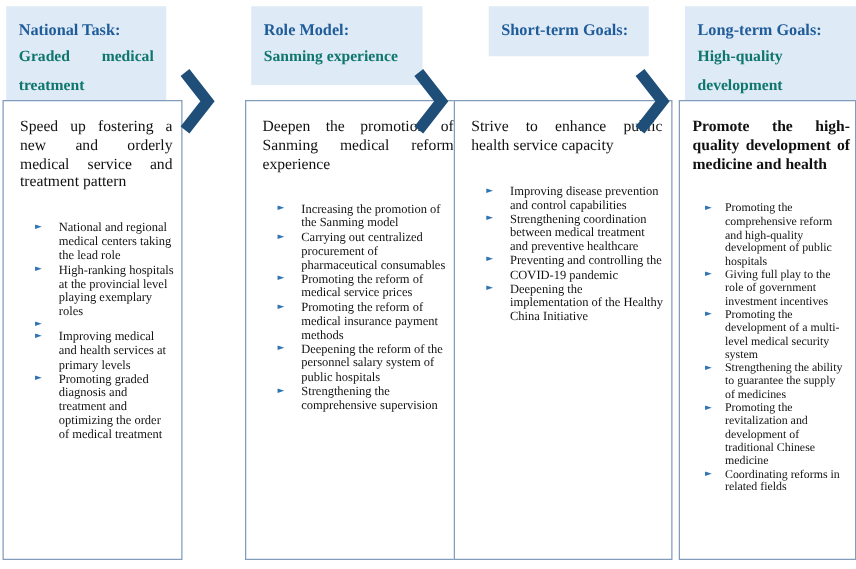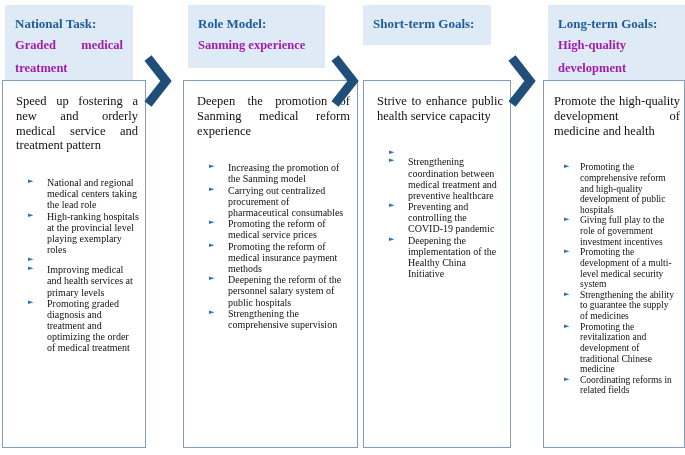--- a/index.html
+++ b/index.html
@@ -6,53 +6,53 @@
   html, body { background: #ffffff; }
   body {
     width: 685px; height: 455px; overflow: hidden;
     font-family: "Liberation Serif", "DejaVu Serif", serif;
     color: #111111;
   }
   .diagram { position: relative; width: 685px; height: 455px; background: #fff; }
 
   .col { position: absolute; top: 5px; height: 443px; }
   .c1 { left: 2px;   width: 144px; }
-  .c2 { left: 183px; width: 175px; }
-  .c3 { left: 363px; width: 148px; }
+  .c2 { left: 196px; width: 175px; }
+  .c3 { left: 363px; width: 175px; padding-left: 28px; }
   .c4 { left: 543px; width: 142px; }
 
   .header-box {
     background: var(--header-bg, #DEEAF6);
     padding: 9px 10px 11px 10px;
   }
   .c1 .header-box { width: 128px; margin-left: 3px; }
   .c2 .header-box { width: 137px; margin-left: 5px; }
   .c3 .header-box { width: 128px; margin-left: 0; }
   .c4 .header-box { width: 137px; margin-left: 5px; }
 
   .header-title {
     color: var(--title-blue, #1F5C99);
     font-weight: 700; font-size: 13px; line-height: 1.5;
   }
   .header-sub {
-    color: #a21caf; font-weight: 700; font-size: 12.5px;
+    color: #0f766e; font-weight: 700; font-size: 12.5px;
     line-height: 1.85; text-align: justify;
   }
 
   .panel {
     position: absolute; top: 75px; left: 0; width: 100%; height: 368px;
     border: 1px solid var(--panel-border, #829CBC);
     overflow: hidden; background: #ffffff;
   }
 
   .intro {
     margin: 13px 7px 0 13px;
     font-size: 12.5px; line-height: 1.18; text-align: justify;
   }
-  .c4 .intro { margin: 13px 4px 0 10px; }
+  .c4 .intro { margin: 13px 4px 0 10px; font-weight: bold; }
 
   .bullets { list-style: none; margin: 24px 0 0 0; padding: 0; }
   .bullets li {
     display: flex; align-items: flex-start;
     padding-left: 25px; font-size: 10px; line-height: 1.12;
   }
   .c4 .bullets li { padding-left: 20px; font-size: 9.5px; }
   .bullet-icon {
     flex: 0 0 auto; width: 19px; padding-top: 1px;
     font-family: "DejaVu Sans", sans-serif;
@@ -154,20 +154,21 @@
 
   <div class="col c3">
     <div class="header-box">
       <div class="header-title">Short-term Goals:</div>
     </div>
     <div class="panel">
       <div class="intro">Strive to enhance public health service capacity</div>
       <ul class="bullets">
         <li>
             <span class="bullet-icon">►</span>
+            <span class="bullet-text">Improving disease prevention and control capabilities</span>
           </li>
         <li>
             <span class="bullet-icon">►</span>
             <span class="bullet-text">Strengthening coordination between medical treatment and preventive healthcare</span>
           </li>
         <li>
             <span class="bullet-icon">►</span>
             <span class="bullet-text">Preventing and controlling the COVID-19 pandemic</span>
           </li>
         <li>

